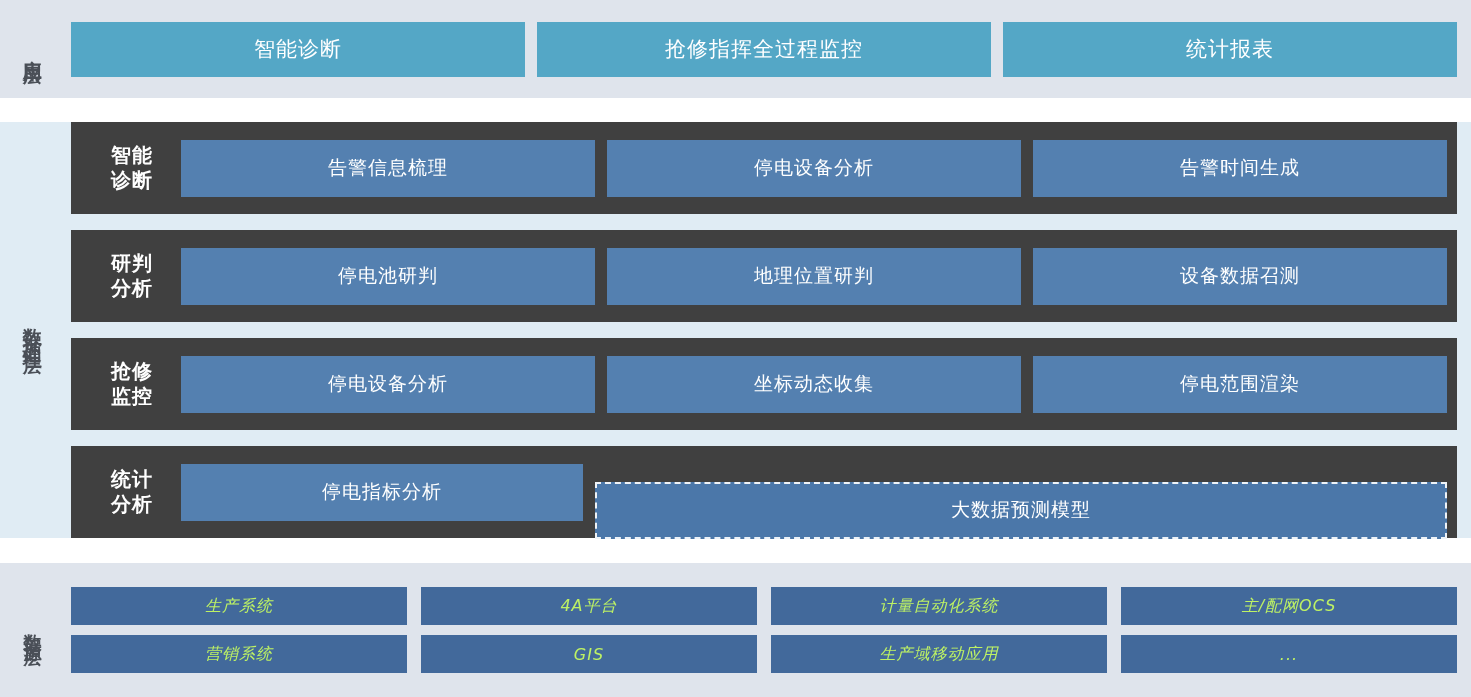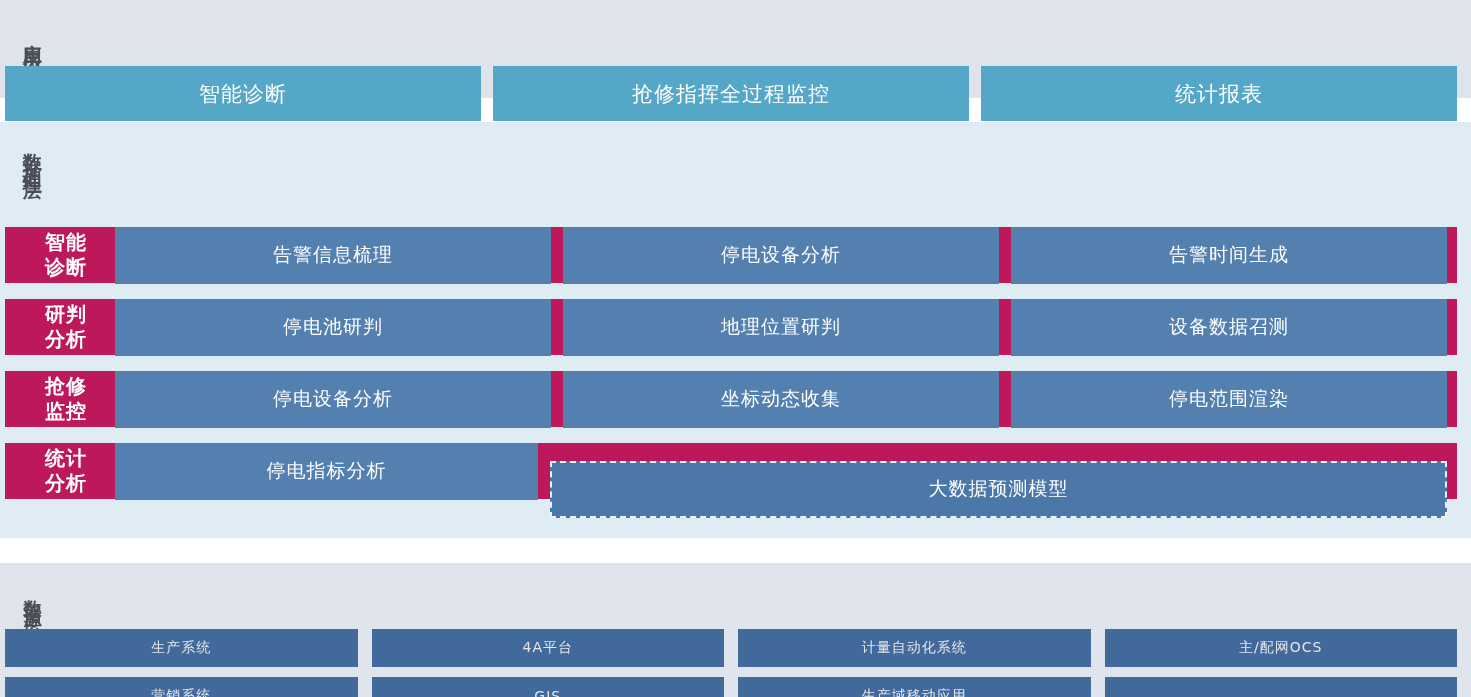--- a/index.html
+++ b/index.html
@@ -20,21 +20,21 @@
     height: 697px;
     background: #ffffff;
   }
 
   
   .band {
     position: absolute;
     left: 0;
     width: 1471px;
     display: flex;
-    flex-direction: column;
+    flex-direction: row;
     align-items: stretch;
     box-sizing: border-box;
   }
 
   .band-label {
     width: 66px;
     flex: 0 0 66px;
     display: flex;
     align-items: center;
     justify-content: center;
@@ -96,22 +96,22 @@
     flex-direction: column;
     justify-content: center;
     gap: 16px;
     padding: 0 14px 0 5px;
     height: 416px;
   }
   .proc-row {
     display: flex;
     flex-direction: row;
     align-items: center;
-    background: #be185d;
-    height: 56px;
+    background: #404040;
+    height: 92px;
     box-sizing: border-box;
     padding: 0 10px;
   }
   .proc-row-label {
     width: 100px;
     flex: 0 0 100px;
     color: #ffffff;
     font-weight: bold;
     font-size: 20px;
     line-height: 1.24;
@@ -167,27 +167,28 @@
   }
   .src-row {
     display: flex;
     flex-direction: row;
     gap: 14px;
   }
   .src-cell {
     flex: 1 1 0;
     height: 38px;
     background: #42699b;
-    color: #e5e5e5;
-    display: flex;
-    align-items: center;
-    justify-content: center;
-    font-size: 14px;
-    letter-spacing: 1px;
-    box-sizing: border-box;
+    color: #bef264;
+    display: flex;
+    align-items: center;
+    justify-content: center;
+    font-size: 16px;
+    letter-spacing: 1px;
+    box-sizing: border-box;
+    font-style: italic;
   }
 </style>
 </head>
 <body>
 
 <div class="diagram">
 
   <div class="band" id="app-layer">
     <div class="band-label">
       <span>应用层</span>

